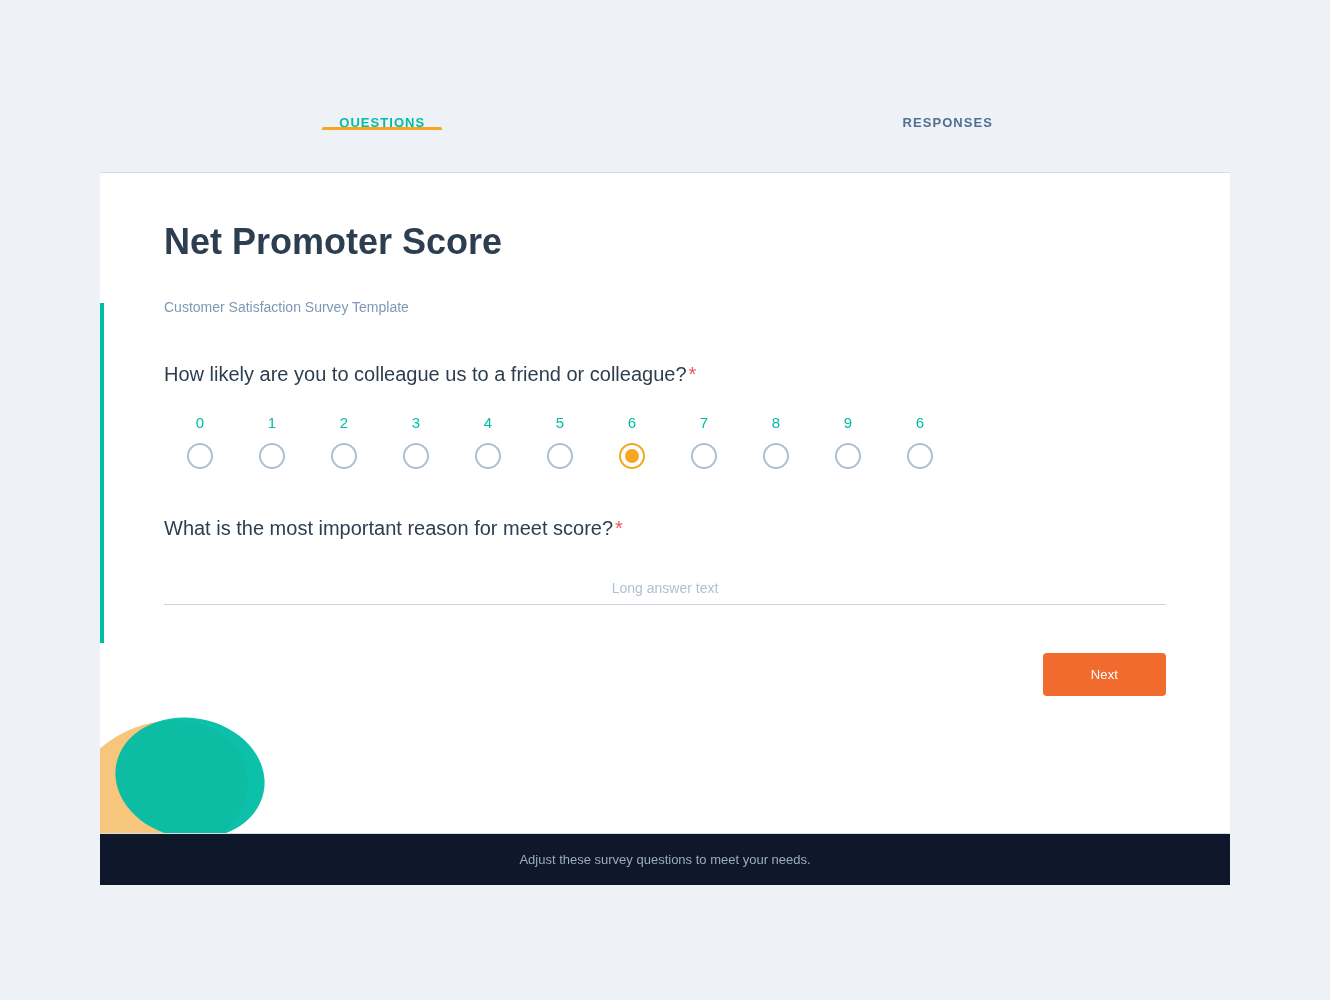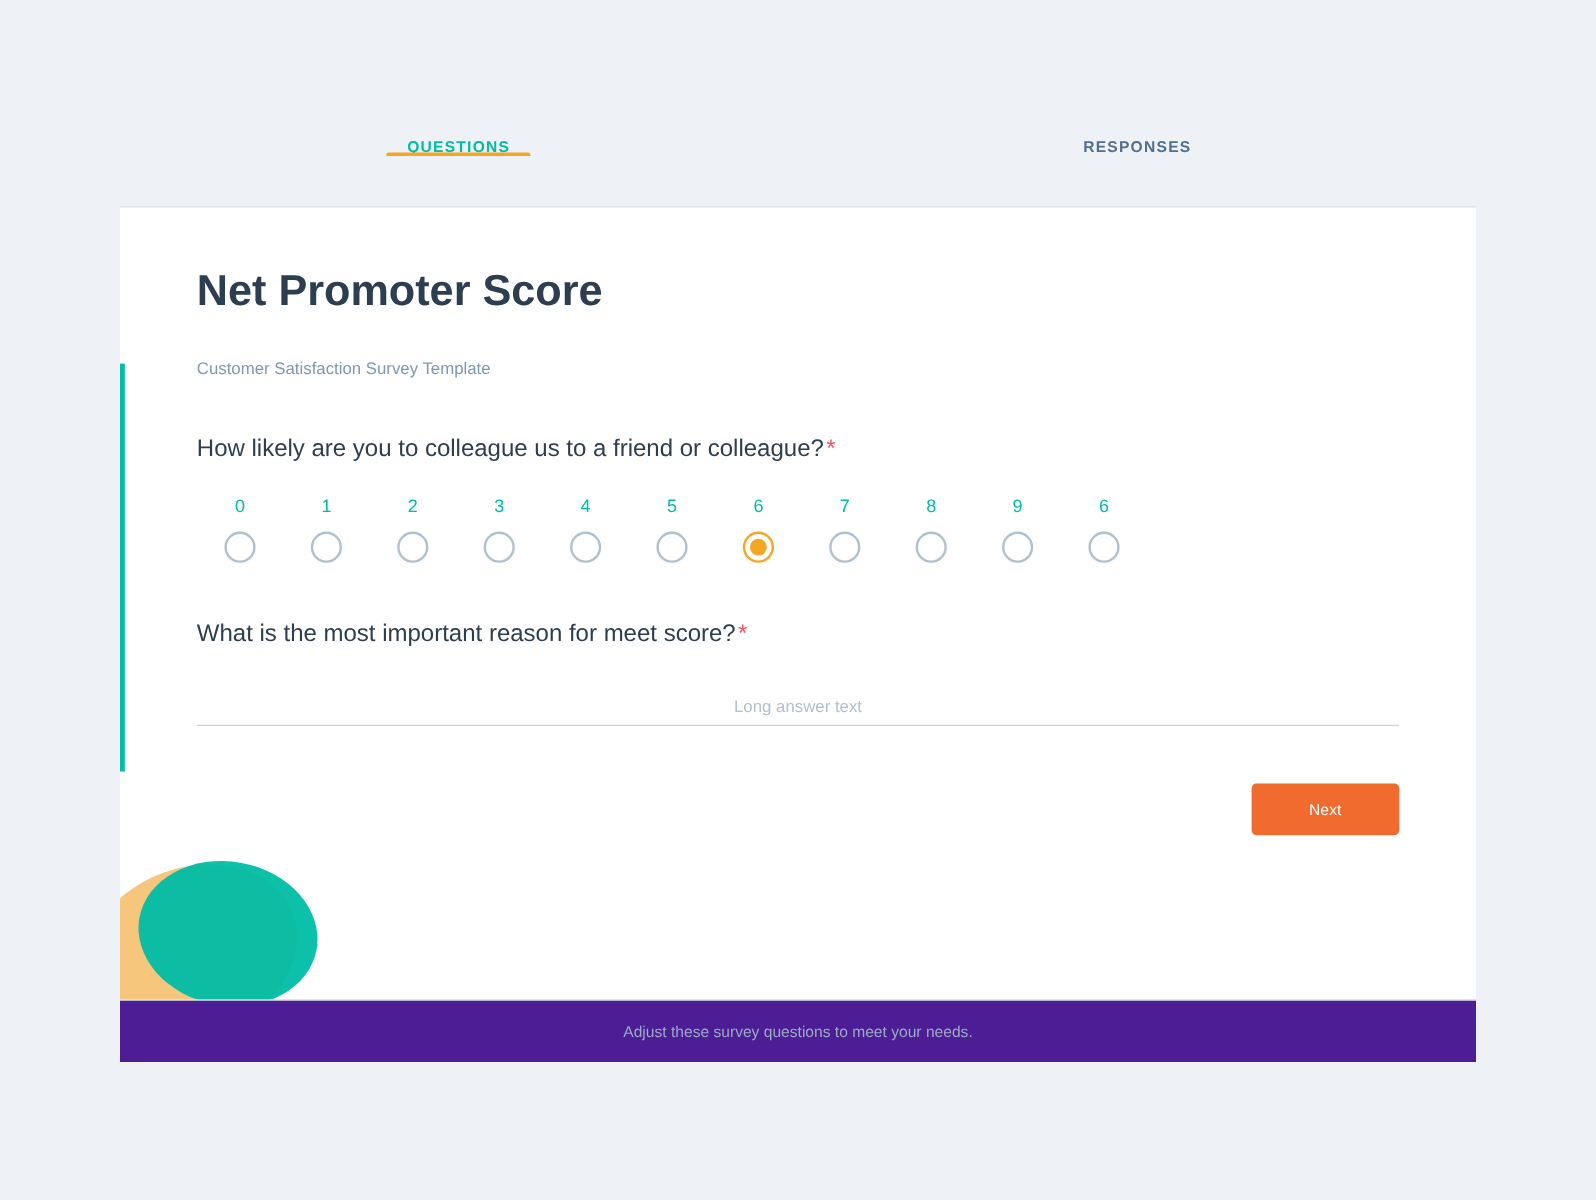--- a/index.html
+++ b/index.html
@@ -186,21 +186,21 @@
       border-radius: 4px;
       padding: 14px 48px;
       font-size: 13px;
       font-weight: 500;
       cursor: pointer;
       letter-spacing: 0.01em;
     }
 
     
     .footer {
-      background: #4c1d95;
+      background: #0f172a;
       text-align: center;
       padding: 18px;
       font-size: 13px;
       color: #99acc2;
       border-top: 1px solid #d8dde3;
     }
 
     
     .blobs {
       position: absolute;

